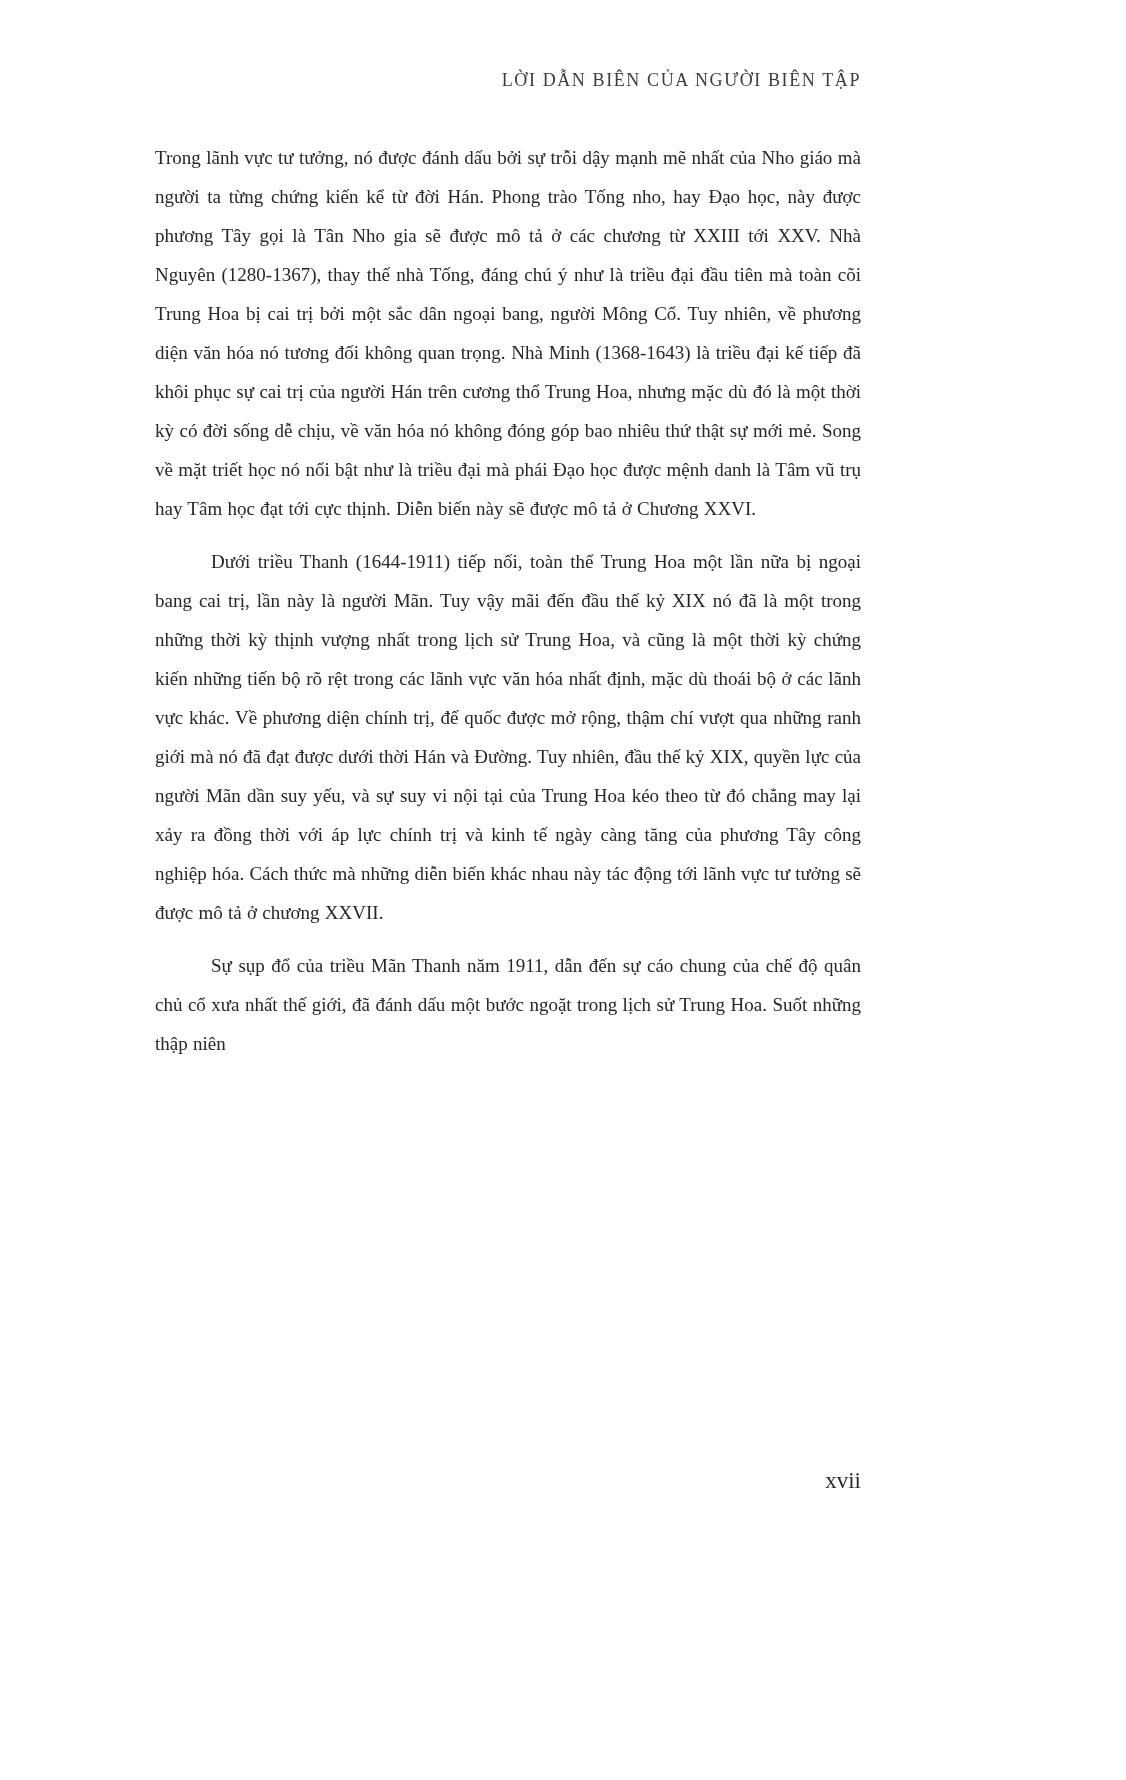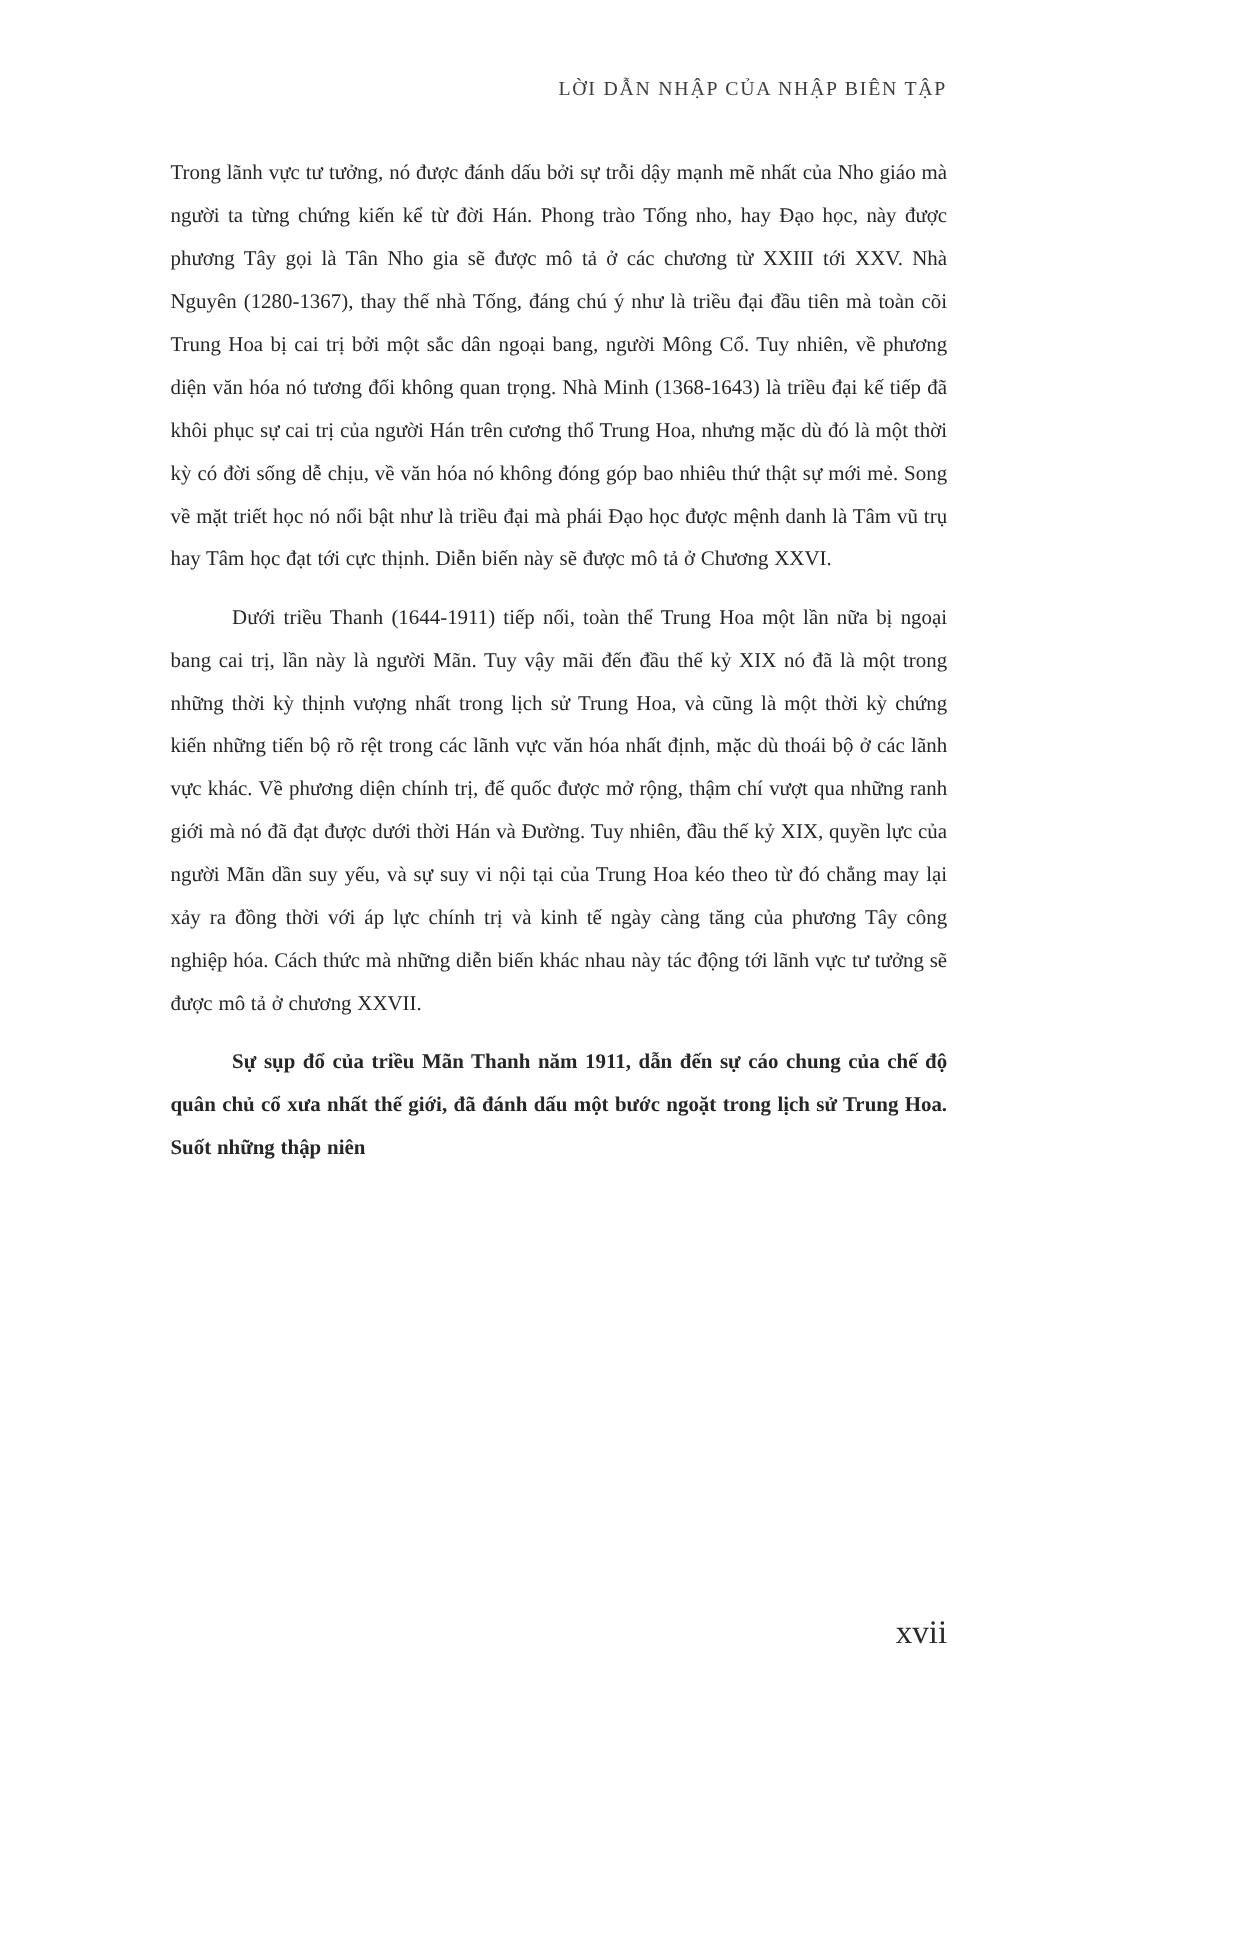--- a/index.html
+++ b/index.html
@@ -45,39 +45,38 @@
     margin-bottom: 14px;
     word-spacing: 0.5px;
   }
 
   .body-text p.indent {
     text-indent: 56px;
   }
 
   .body-text p:last-child {
     margin-bottom: 2px;
-    font-weight: bold;
   }
 
   .folio {
     position: absolute;
     top: 1468px;
     left: 155px;
     width: 706px;
     text-align: right;
-    font-size: 30px;
+    font-size: 23px;
     color: #2b2b2b;
   }
 </style>
 </head>
 <body>
 
 <div class="page">
 
-  <div class="running-head">LỜI DẪN NHẬP CỦA NHẬP BIÊN TẬP</div>
+  <div class="running-head">LỜI DẪN BIÊN CỦA NGƯỜI BIÊN TẬP</div>
 
   <div class="body-text">
     <p class="para">Trong lãnh vực tư tưởng, nó được đánh dấu bởi sự trỗi dậy mạnh mẽ nhất của Nho giáo mà người ta từng chứng kiến kể từ đời Hán. Phong trào Tống nho, hay Đạo học, này được phương Tây gọi là Tân Nho gia sẽ được mô tả ở các chương từ XXIII tới XXV. Nhà Nguyên (1280-1367), thay thế nhà Tống, đáng chú ý như là triều đại đầu tiên mà toàn cõi Trung Hoa bị cai trị bởi một sắc dân ngoại bang, người Mông Cổ. Tuy nhiên, về phương diện văn hóa nó tương đối không quan trọng. Nhà Minh (1368-1643) là triều đại kế tiếp đã khôi phục sự cai trị của người Hán trên cương thổ Trung Hoa, nhưng mặc dù đó là một thời kỳ có đời sống dễ chịu, về văn hóa nó không đóng góp bao nhiêu thứ thật sự mới mẻ. Song về mặt triết học nó nổi bật như là triều đại mà phái Đạo học được mệnh danh là Tâm vũ trụ hay Tâm học đạt tới cực thịnh. Diễn biến này sẽ được mô tả ở Chương XXVI.</p>
     <p class="para indent">Dưới triều Thanh (1644-1911) tiếp nối, toàn thể Trung Hoa một lần nữa bị ngoại bang cai trị, lần này là người Mãn. Tuy vậy mãi đến đầu thế kỷ XIX nó đã là một trong những thời kỳ thịnh vượng nhất trong lịch sử Trung Hoa, và cũng là một thời kỳ chứng kiến những tiến bộ rõ rệt trong các lãnh vực văn hóa nhất định, mặc dù thoái bộ ở các lãnh vực khác. Về phương diện chính trị, đế quốc được mở rộng, thậm chí vượt qua những ranh giới mà nó đã đạt được dưới thời Hán và Đường. Tuy nhiên, đầu thế kỷ XIX, quyền lực của người Mãn dần suy yếu, và sự suy vi nội tại của Trung Hoa kéo theo từ đó chẳng may lại xảy ra đồng thời với áp lực chính trị và kinh tế ngày càng tăng của phương Tây công nghiệp hóa. Cách thức mà những diễn biến khác nhau này tác động tới lãnh vực tư tưởng sẽ được mô tả ở chương XXVII.</p>
     <p class="para indent">Sự sụp đổ của triều Mãn Thanh năm 1911, dẫn đến sự cáo chung của chế độ quân chủ cổ xưa nhất thế giới, đã đánh dấu một bước ngoặt trong lịch sử Trung Hoa. Suốt những thập niên</p>
   </div>
 
   <div class="folio">xvii</div>
 
 </div>

